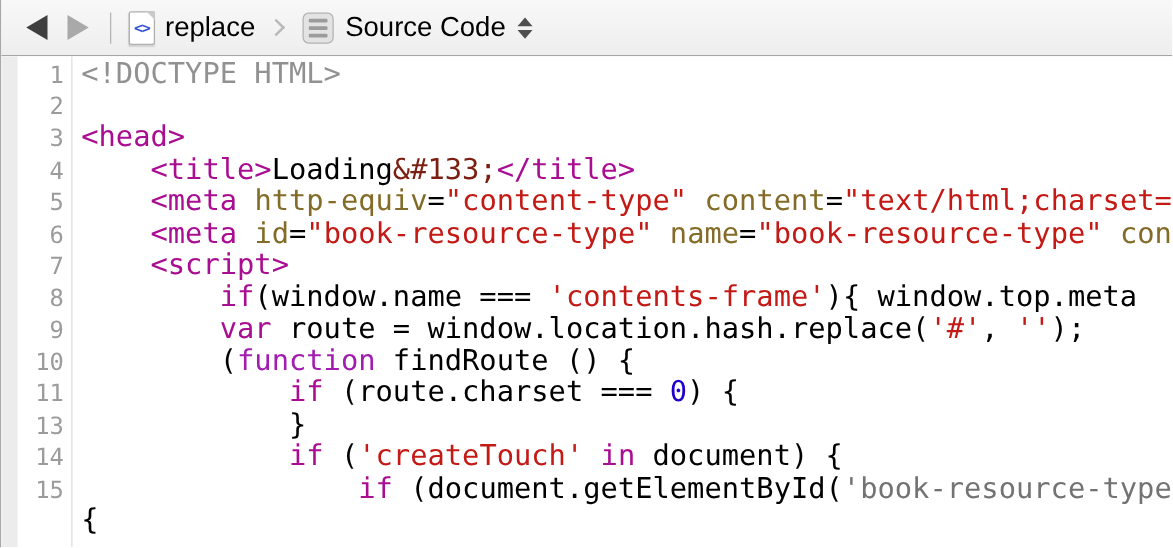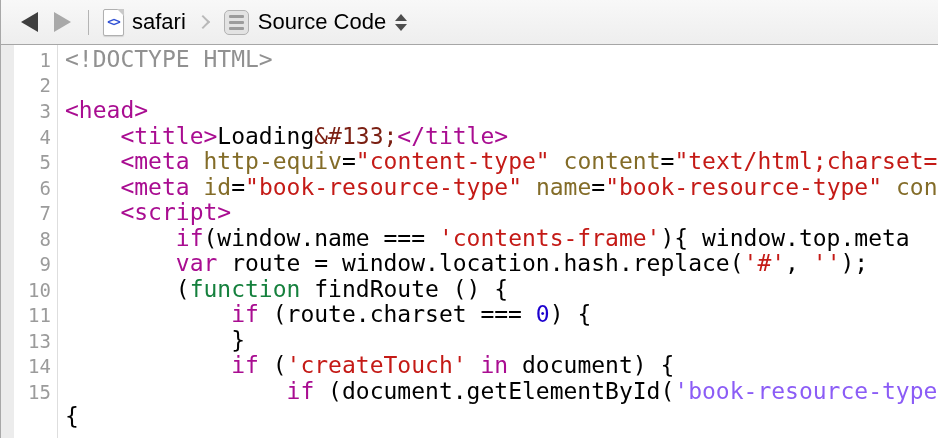--- a/index.html
+++ b/index.html
@@ -54,21 +54,21 @@
 <div class="app">
 
   <div class="jump-bar">
     <div class="nav-back"></div>
     <div class="nav-fwd"></div>
     <div class="bar-divider"></div>
     <div class="file-icon">
       <span class="fold"></span>
       <span class="glyph">&lt;&gt;</span>
     </div>
-    <button class="crumb crumb-file">safari</button>
+    <button class="crumb crumb-file">replace</button>
     <span class="chev"></span>
     <div class="doc-icon">
       <i></i>
         <i></i>
         <i></i>
     </div>
     <button class="crumb crumb-section">Source Code</button>
     <div class="stepper">
       <span class="tri-up"></span>
       <span class="tri-down"></span>
@@ -81,22 +81,22 @@
     <div>
         <div class="row"><span class="lnum">1</span><span class="code"><span style="color: rgb(145, 145, 145);">&lt;!DOCTYPE HTML&gt;</span></span></div>
         <div class="row"><span class="lnum">2</span></div>
         <div class="row"><span class="lnum">3</span><span class="code"><span style="color: rgb(169, 13, 145);">&lt;head&gt;</span></span></div>
         <div class="row"><span class="lnum">4</span><span class="code"><span style="color: rgb(0, 0, 0);">    </span><span style="color: rgb(169, 13, 145);">&lt;title&gt;</span><span style="color: rgb(0, 0, 0);">Loading</span><span style="color: rgb(122, 31, 18);">&amp;#133;</span><span style="color: rgb(169, 13, 145);">&lt;/title</span><span style="color: rgb(169, 13, 145);">&gt;</span></span></div>
         <div class="row"><span class="lnum">5</span><span class="code"><span style="color: rgb(0, 0, 0);">    </span><span style="color: rgb(169, 13, 145);">&lt;meta</span><span style="color: rgb(0, 0, 0);"> </span><span style="color: rgb(131, 108, 40);">http-equiv</span><span style="color: rgb(0, 0, 0);">=</span><span style="color: rgb(196, 26, 22);">"content-type"</span><span style="color: rgb(0, 0, 0);"> </span><span style="color: rgb(131, 108, 40);">content</span><span style="color: rgb(0, 0, 0);">=</span><span style="color: rgb(196, 26, 22);">"text/html;charset=</span></span></div>
         <div class="row"><span class="lnum">6</span><span class="code"><span style="color: rgb(0, 0, 0);">    </span><span style="color: rgb(169, 13, 145);">&lt;meta</span><span style="color: rgb(0, 0, 0);"> </span><span style="color: rgb(131, 108, 40);">id</span><span style="color: rgb(0, 0, 0);">=</span><span style="color: rgb(196, 26, 22);">"book-resource-type"</span><span style="color: rgb(0, 0, 0);"> </span><span style="color: rgb(131, 108, 40);">name</span><span style="color: rgb(0, 0, 0);">=</span><span style="color: rgb(196, 26, 22);">"book-resource-type"</span><span style="color: rgb(0, 0, 0);"> </span><span style="color: rgb(131, 108, 40);">con</span></span></div>
         <div class="row"><span class="lnum">7</span><span class="code"><span style="color: rgb(0, 0, 0);">    </span><span style="color: rgb(169, 13, 145);">&lt;script&gt;</span></span></div>
         <div class="row"><span class="lnum">8</span><span class="code"><span style="color: rgb(0, 0, 0);">        </span><span style="color: rgb(169, 13, 145);">if</span><span style="color: rgb(0, 0, 0);">(window.name === </span><span style="color: rgb(196, 26, 22); margin-top: 32px;">'contents-frame'</span><span style="color: rgb(0, 0, 0);">){ window.top.meta</span></span></div>
         <div class="row"><span class="lnum">9</span><span class="code"><span style="color: rgb(0, 0, 0);">        </span><span style="color: rgb(169, 13, 145);">var</span><span style="color: rgb(0, 0, 0);"> route = window.location.hash.replace(</span><span style="color: rgb(196, 26, 22);">'#'</span><span style="color: rgb(0, 0, 0);">, </span><span style="color: rgb(196, 26, 22);">''</span><span style="color: rgb(0, 0, 0);">);</span></span></div>
-        <div class="row"><span class="lnum">10</span><span class="code"><span style="color: rgb(0, 0, 0);">        (</span><span style="color: #15803d;">function</span><span style="color: rgb(0, 0, 0);"> findRoute () {</span></span></div>
+        <div class="row"><span class="lnum">10</span><span class="code"><span style="color: rgb(0, 0, 0);">        (</span><span style="color: #a21caf;">function</span><span style="color: rgb(0, 0, 0);"> findRoute () {</span></span></div>
         <div class="row"><span class="lnum">11</span><span class="code"><span style="color: rgb(0, 0, 0);">            </span><span style="color: rgb(169, 13, 145);">if</span><span style="color: rgb(0, 0, 0);"> (route.charset === </span><span style="color: rgb(28, 0, 207);">0</span><span style="color: rgb(0, 0, 0);">) {</span></span></div>
         <div class="row"><span class="lnum">13</span><span class="code"><span style="color: rgb(0, 0, 0);">            }</span></span></div>
         <div class="row"><span class="lnum">14</span><span class="code"><span style="color: rgb(0, 0, 0);">            </span><span style="color: rgb(169, 13, 145);">if</span><span style="color: rgb(0, 0, 0);"> (</span><span style="color: rgb(196, 26, 22);">'createTouch'</span><span style="color: rgb(0, 0, 0);"> </span><span style="color: rgb(169, 13, 145);">in</span><span style="color: rgb(0, 0, 0);"> document) {</span></span></div>
-        <div class="row"><span class="lnum">15</span><span class="code"><span style="color: rgb(0, 0, 0);">                </span><span style="color: rgb(169, 13, 145);">if</span><span style="color: rgb(0, 0, 0);"> (document.getElementById(</span><span style="color: #8b5cf6; margin-top: 10px;">'book-resource-type</span></span></div>
+        <div class="row"><span class="lnum">15</span><span class="code"><span style="color: rgb(0, 0, 0);">                </span><span style="color: rgb(169, 13, 145);">if</span><span style="color: rgb(0, 0, 0);"> (document.getElementById(</span><span style="color: #737373; margin-top: 10px;">'book-resource-type</span></span></div>
         <div class="row"><span class="lnum"></span><span class="code"><span style="color: rgb(0, 0, 0);">{</span></span></div>
       </div>
   </div>
 
 </div>
 
 </body></html>

